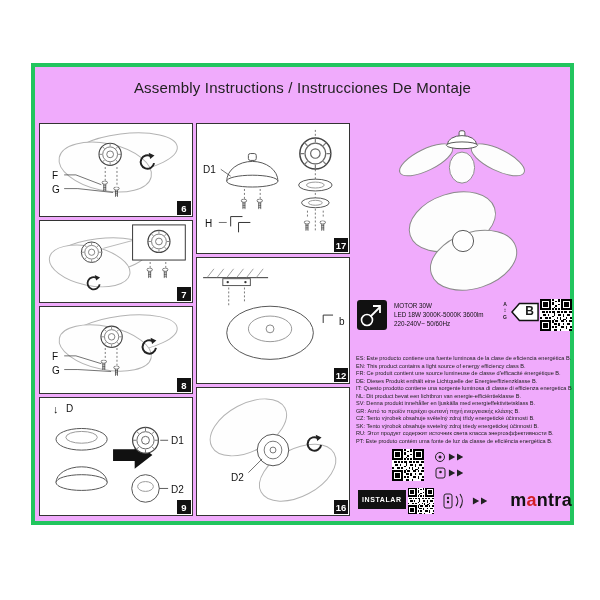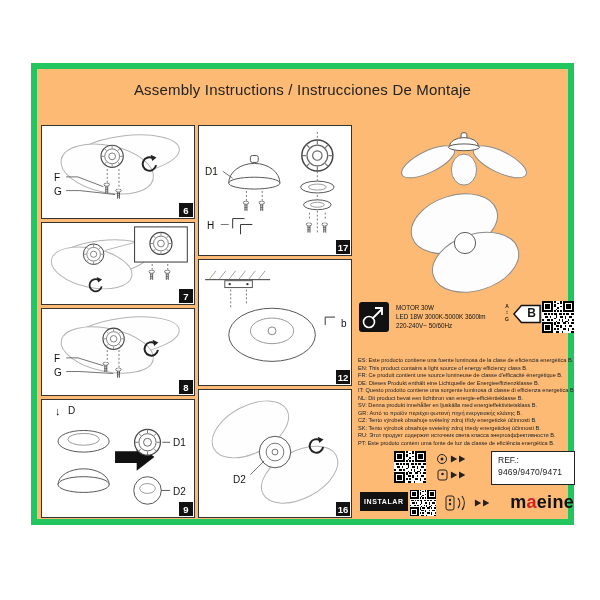--- a/index.html
+++ b/index.html
@@ -1,21 +1,21 @@
 <!DOCTYPE html>
 <html><head>
 <meta charset="utf-8">
 <style>
   * { margin:0; padding:0; box-sizing:border-box; }
   html,body { width:600px; height:600px; background:#fff; overflow:hidden;
     font-family:"Liberation Sans","DejaVu Sans",sans-serif; color:#1a1a1a; }
   body { position:relative; }
 
   .frame { position:absolute; left:31px; top:63px; width:543px; height:462px;
-    border:6px solid #22c55e; background:#fdba74; }
+    border:4px solid #22c55e; background:#f0abfc; }
 
   .title { position:absolute; top:12px; left:0; right:0; text-align:center;
     font-size:15px; color:#222; letter-spacing:0.2px; }
 
   .panel { position:absolute; border:1.5px solid #333; background:#fff; }
   .panel svg.draw { position:absolute; left:0; top:0; width:100%; height:100%; }
 
   .badge { position:absolute; right:1px; bottom:1px; width:14px; height:14px;
     background:#111; color:#fff; font-size:9.5px; font-weight:bold;
     display:flex; align-items:center; justify-content:center; }
@@ -292,35 +292,31 @@
           <use href="#qr-sym"></use>
         </svg>
       <svg class="abs" style="left:80px; top:2px; width:46px; height:30px;" viewBox="0 0 46 30">
         <circle cx="6" cy="6" r="4.5" fill="none" stroke="#222"></circle>
         <circle cx="6" cy="6" r="1.5" fill="#222"></circle>
         <use href="#arrows-sym" x="14" y="1.5" width="18" height="9"></use>
         <rect x="2" y="17" width="9" height="10" rx="2" fill="none" stroke="#222"></rect>
         <circle cx="6.5" cy="21" r="1.3" fill="#222"></circle>
         <use href="#arrows-sym" x="14" y="17.5" width="18" height="9"></use>
       </svg>
-      <div class="ref-box">
-        <div class="rl">REF.:</div>
-        <div class="rv">9469/9470/9471</div>
-      </div>
     </div>
 
     <div class="abs" style="left:0; top:364px; width:219px; height:30px;">
       <div class="instalar">INSTALAR</div>
       <svg class="qr abs" style="left:54px; top:1px; width:26px; height:26px;" shape-rendering="crispEdges">
           <use href="#qr-sym"></use>
         </svg>
       <svg class="abs" style="left:88px; top:5px; width:60px; height:18px;" viewBox="0 0 60 18">
         <rect x="2" y="2" width="8" height="14" rx="2" fill="none" stroke="#222"></rect>
         <circle cx="6" cy="6" r="1.2" fill="#222"></circle>
         <circle cx="6" cy="10" r="1.2" fill="#222"></circle>
         <path d="M14 4a8 8 0 0 1 0 10M18 2a12 12 0 0 1 0 14" fill="none" stroke="#222" stroke-width="1.2"></path>
         <use href="#arrows-sym" x="30" y="4.5" width="18" height="9"></use>
       </svg>
-      <div class="brand"><span>m</span><span class="acc">a</span><span>eine</span></div>
+      <div class="brand"><span>m</span><span class="acc">a</span><span>ntra</span></div>
     </div>
 
   </div>
 </div>
 
 </body></html>

